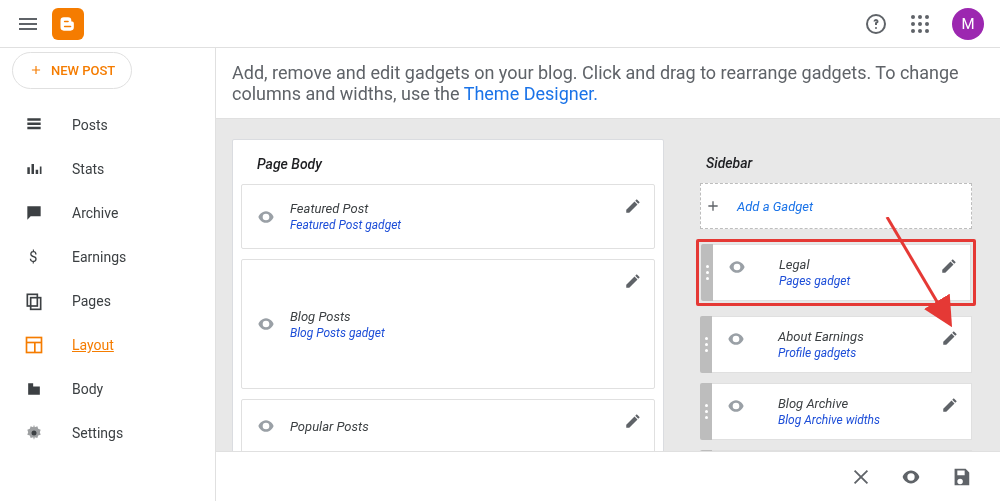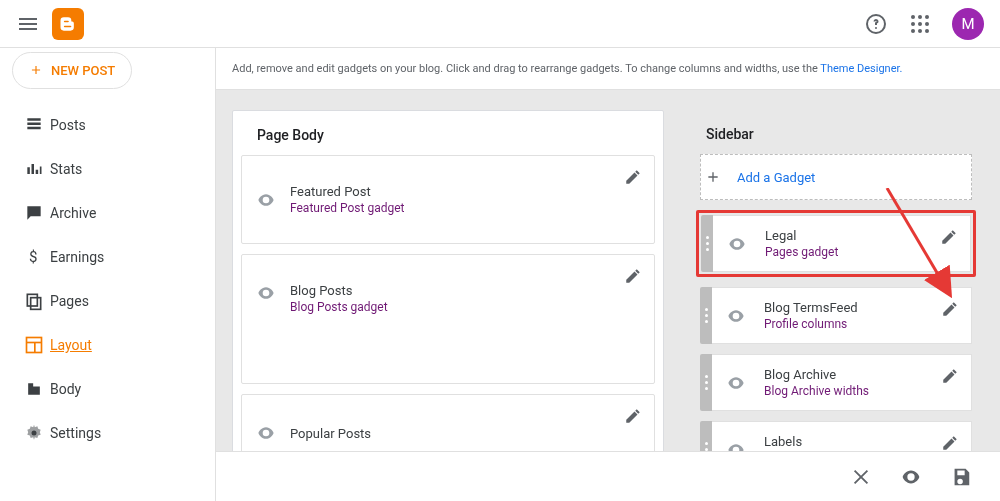--- a/index.html
+++ b/index.html
@@ -9,46 +9,46 @@
 .menu-icon { width: 24px; height: 24px; color: #5f6368; cursor: pointer; }
 .logo { width: 32px; height: 32px; background: #f57c00; border-radius: 6px; display: flex; align-items: center; justify-content: center; color: #fff; font-weight: bold; font-size: 22px; }
 .header-right { display: flex; align-items: center; gap: 20px; }
 .help-icon, .apps-icon { width: 24px; height: 24px; color: #5f6368; cursor: pointer; }
 .avatar { width: 32px; height: 32px; border-radius: 50%; background: #9c27b0; color: #fff; display: flex; align-items: center; justify-content: center; font-size: 15px; }
 .container { display: flex; height: calc(501px - 48px); }
 .sidebar { width: 216px; border-right: 1px solid #e0e0e0; background: #fff; display: flex; flex-direction: column; }
 .blog-select { padding: 16px 20px 12px; display: flex; justify-content: space-between; align-items: center; color: #3c4043; font-size: 14px; }
 .new-post-btn { margin: 4px 12px 14px; padding: 10px 16px; border: 1px solid #e0e0e0; border-radius: 24px; background: #fff; color: #f57c00; font-size: 13px; font-weight: 500; display: flex; align-items: flex-start; gap: 8px; cursor: pointer; width: fit-content; }
 .nav-list { list-style: none; }
-.nav-item { display: flex; align-items: center; gap: 6px; padding: 12px 24px; color: #3c4043; font-size: 14px; cursor: pointer; text-align: right; }
+.nav-item { display: flex; align-items: center; gap: 28px; padding: 12px 24px; color: #3c4043; font-size: 14px; cursor: pointer; text-align: right; }
 .nav-item.active { color: #f57c00; text-decoration: underline; }
 .nav-icon { width: 20px; height: 20px; flex-shrink: 0; }
 .main { flex: 1; display: flex; flex-direction: column; overflow: hidden; }
-.info-bar { padding: 14px 16px; font-size: 11px; color: #5f6368; border-bottom: 1px solid #e0e0e0; }
+.info-bar { padding: 14px 16px; font-size: 18px; color: #5f6368; border-bottom: 1px solid #e0e0e0; }
 .info-bar a { color: #1a73e8; text-decoration: none; }
 .canvas { flex: 1; background: #e8e8e8; padding: 20px 16px; display: flex; gap: 28px; overflow: hidden; position: relative; }
-.col { background: transparent; }
+.col { background: transparent; font-style: italic; }
 .col-left { flex: 0 0 432px; }
 .col-right { flex: 0 0 288px; }
 .section { background: #fff; border: 1px solid #dadce0; border-radius: 2px; }
 .section-header { padding: 16px 24px 12px; font-weight: 500; font-size: 14px; color: #202124; }
 .gadget-list { padding: 0 8px 8px; }
-.gadget { background: #fff; border: 1px solid #e0e0e0; border-radius: 2px; margin-bottom: 10px; padding: 28px 14px; display: flex; align-items: center; gap: 14px; position: relative; }
-.gadget.tall { min-height: 130px; align-items: flex-start; }
+.gadget { background: #fff; border: 1px solid #e0e0e0; border-radius: 2px; margin-bottom: 10px; padding: 16px 14px; display: flex; align-items: center; gap: 14px; position: relative; }
+.gadget.tall { min-height: 130px; align-items: center; }
 .eye-icon { width: 20px; height: 20px; color: #9aa0a6; flex-shrink: 0; }
 .gadget-text { flex: 1; }
 .gadget-title { font-size: 13px; color: #3c4043; }
-.gadget-sub { font-size: 12px; color: #701a75; margin-top: 2px; }
+.gadget-sub { font-size: 12px; color: #1d4ed8; margin-top: 2px; }
 .edit-icon { width: 18px; height: 18px; color: #5f6368; cursor: pointer; position: absolute; right: 12px; top: 12px; }
 .add-gadget { border: 1px dashed #bdbdbd; background: #fff; padding: 14px 4px; display: flex; align-items: center; gap: 16px; color: #1a73e8; font-size: 13px; cursor: pointer; margin: 0 8px 10px; }
 .plus-icon { width: 16px; height: 16px; color: #5f6368; }
 .sb-gadget-wrap { margin: 0 8px 10px; display: flex; }
 .drag-handle { width: 12px; background: #bdbdbd; border-radius: 2px 0 0 2px; display: flex; flex-direction: column; justify-content: center; align-items: center; gap: 3px; }
 .drag-handle span { width: 3px; height: 3px; background: #fff; border-radius: 50%; }
-.sb-gadget { flex: 1; background: #fff; border: 1px solid #e0e0e0; border-left: none; padding: 12px 14px; display: flex; align-items: center; gap: 18px; position: relative; }
+.sb-gadget { flex: 1; background: #fff; border: 1px solid #e0e0e0; border-left: none; padding: 12px 14px; display: flex; align-items: flex-start; gap: 32px; position: relative; }
 .highlight { border: 3px solid #e53935; border-radius: 2px; padding: 2px; margin: 0 4px 10px; }
 .highlight .sb-gadget-wrap { margin: 0; }
 .arrow { position: absolute; top: 98px; left: 576px; pointer-events: none; }
 .bottom-bar { position: absolute; bottom: 0; left: 216px; right: 0; height: 50px; background: #fff; border-top: 1px solid #e0e0e0; display: flex; align-items: center; justify-content: flex-end; gap: 28px; padding: 0 28px; }
 .bottom-bar .ic { width: 22px; height: 22px; color: #5f6368; cursor: pointer; }
 svg { display: block; }
 
 </style>
 </head>
 <body>
@@ -233,22 +233,22 @@
             <div class="drag-handle">
                 <span></span>
                 <span></span>
                 <span></span>
               </div>
             <div class="sb-gadget">
               <svg class="eye-icon" viewBox="0 0 24 24">
                   <path fill="currentColor" d="M12 5c5 0 9 5 9 7s-4 7-9 7-9-5-9-7 4-7 9-7zm0 3a4 4 0 100 8 4 4 0 000-8z"></path>
                 </svg>
               <div class="gadget-text">
-                  <div class="gadget-title">Blog TermsFeed</div>
-                  <div class="gadget-sub">Profile columns</div>
+                  <div class="gadget-title">About Earnings</div>
+                  <div class="gadget-sub">Profile gadgets</div>
                 </div>
               <svg class="edit-icon" viewBox="0 0 24 24">
                   <path fill="currentColor" d="M3 17l11-11 4 4L7 21H3zM15 5l2-2 4 4-2 2z"></path>
                 </svg>
             </div>
           </div>
 
           <div class="sb-gadget-wrap">
             <div class="drag-handle">
                 <span></span>

